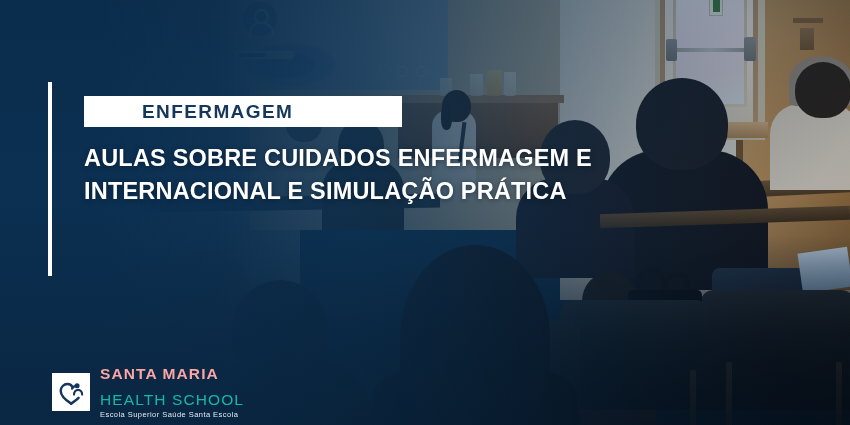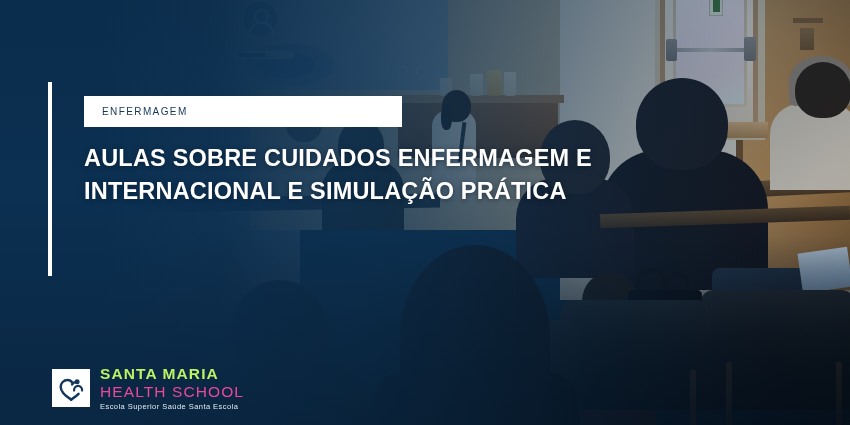--- a/index.html
+++ b/index.html
@@ -193,36 +193,36 @@
   .overlay2{position:absolute;inset:0;
     background:linear-gradient(180deg,rgba(8,32,56,.30) 0%,rgba(8,30,52,.10) 45%,rgba(6,22,40,.42) 100%);}
 
   
   .accent-bar{position:absolute;left:48px;top:82px;width:4px;height:194px;
     background:#ffffff;}
 
   .eyebrow{position:absolute;left:84px;top:96px;height:31px;
     min-width:318px;background:#ffffff;
     display:flex;align-items:center;padding:0 18px;}
-  .eyebrow span{font-size:10px;font-weight:normal;letter-spacing:1.4px;
-    color:#14375b;white-space:nowrap;}
+  .eyebrow span{font-size:19px;font-weight:bold;letter-spacing:1.4px;
+    color:#14375b;white-space:nowrap;margin-left:40px;}
 
   .headline{position:absolute;left:84px;top:142px;width:600px;}
   .headline div{
     font-size:23.5px;font-weight:bold;color:#ffffff;
     letter-spacing:.2px;line-height:33px;white-space:nowrap;
     text-shadow:0 1px 5px rgba(3,18,34,.55);}
 
   
   .logo{position:absolute;left:52px;top:366px;display:flex;align-items:center;gap:10px;}
   .logo-mark{width:38px;height:38px;background:#ffffff;
     display:flex;align-items:center;justify-content:center;flex:none;}
   .logo-text{display:flex;flex-direction:column;line-height:1;}
-  .logo-l1{font-size:15.5px;font-weight:bold;color:#bef264;letter-spacing:1.1px;}
-  .logo-l2{font-size:15.5px;font-weight:normal;color:#ec4899;letter-spacing:1.1px;margin-top:2px;}
+  .logo-l1{font-size:15.5px;font-weight:bold;color:#fca5a5;letter-spacing:1.1px;}
+  .logo-l2{font-size:15.5px;font-weight:normal;color:#14b8a6;letter-spacing:1.1px;margin-top:10px;}
   .logo-l3{font-size:7.5px;font-weight:normal;color:#e3ecf3;letter-spacing:.45px;margin-top:4px;}
 </style>
 </head>
 <body>
 
 <div class="banner">
 
   <div class="photo">
 
     <div class="wall-left"></div>

